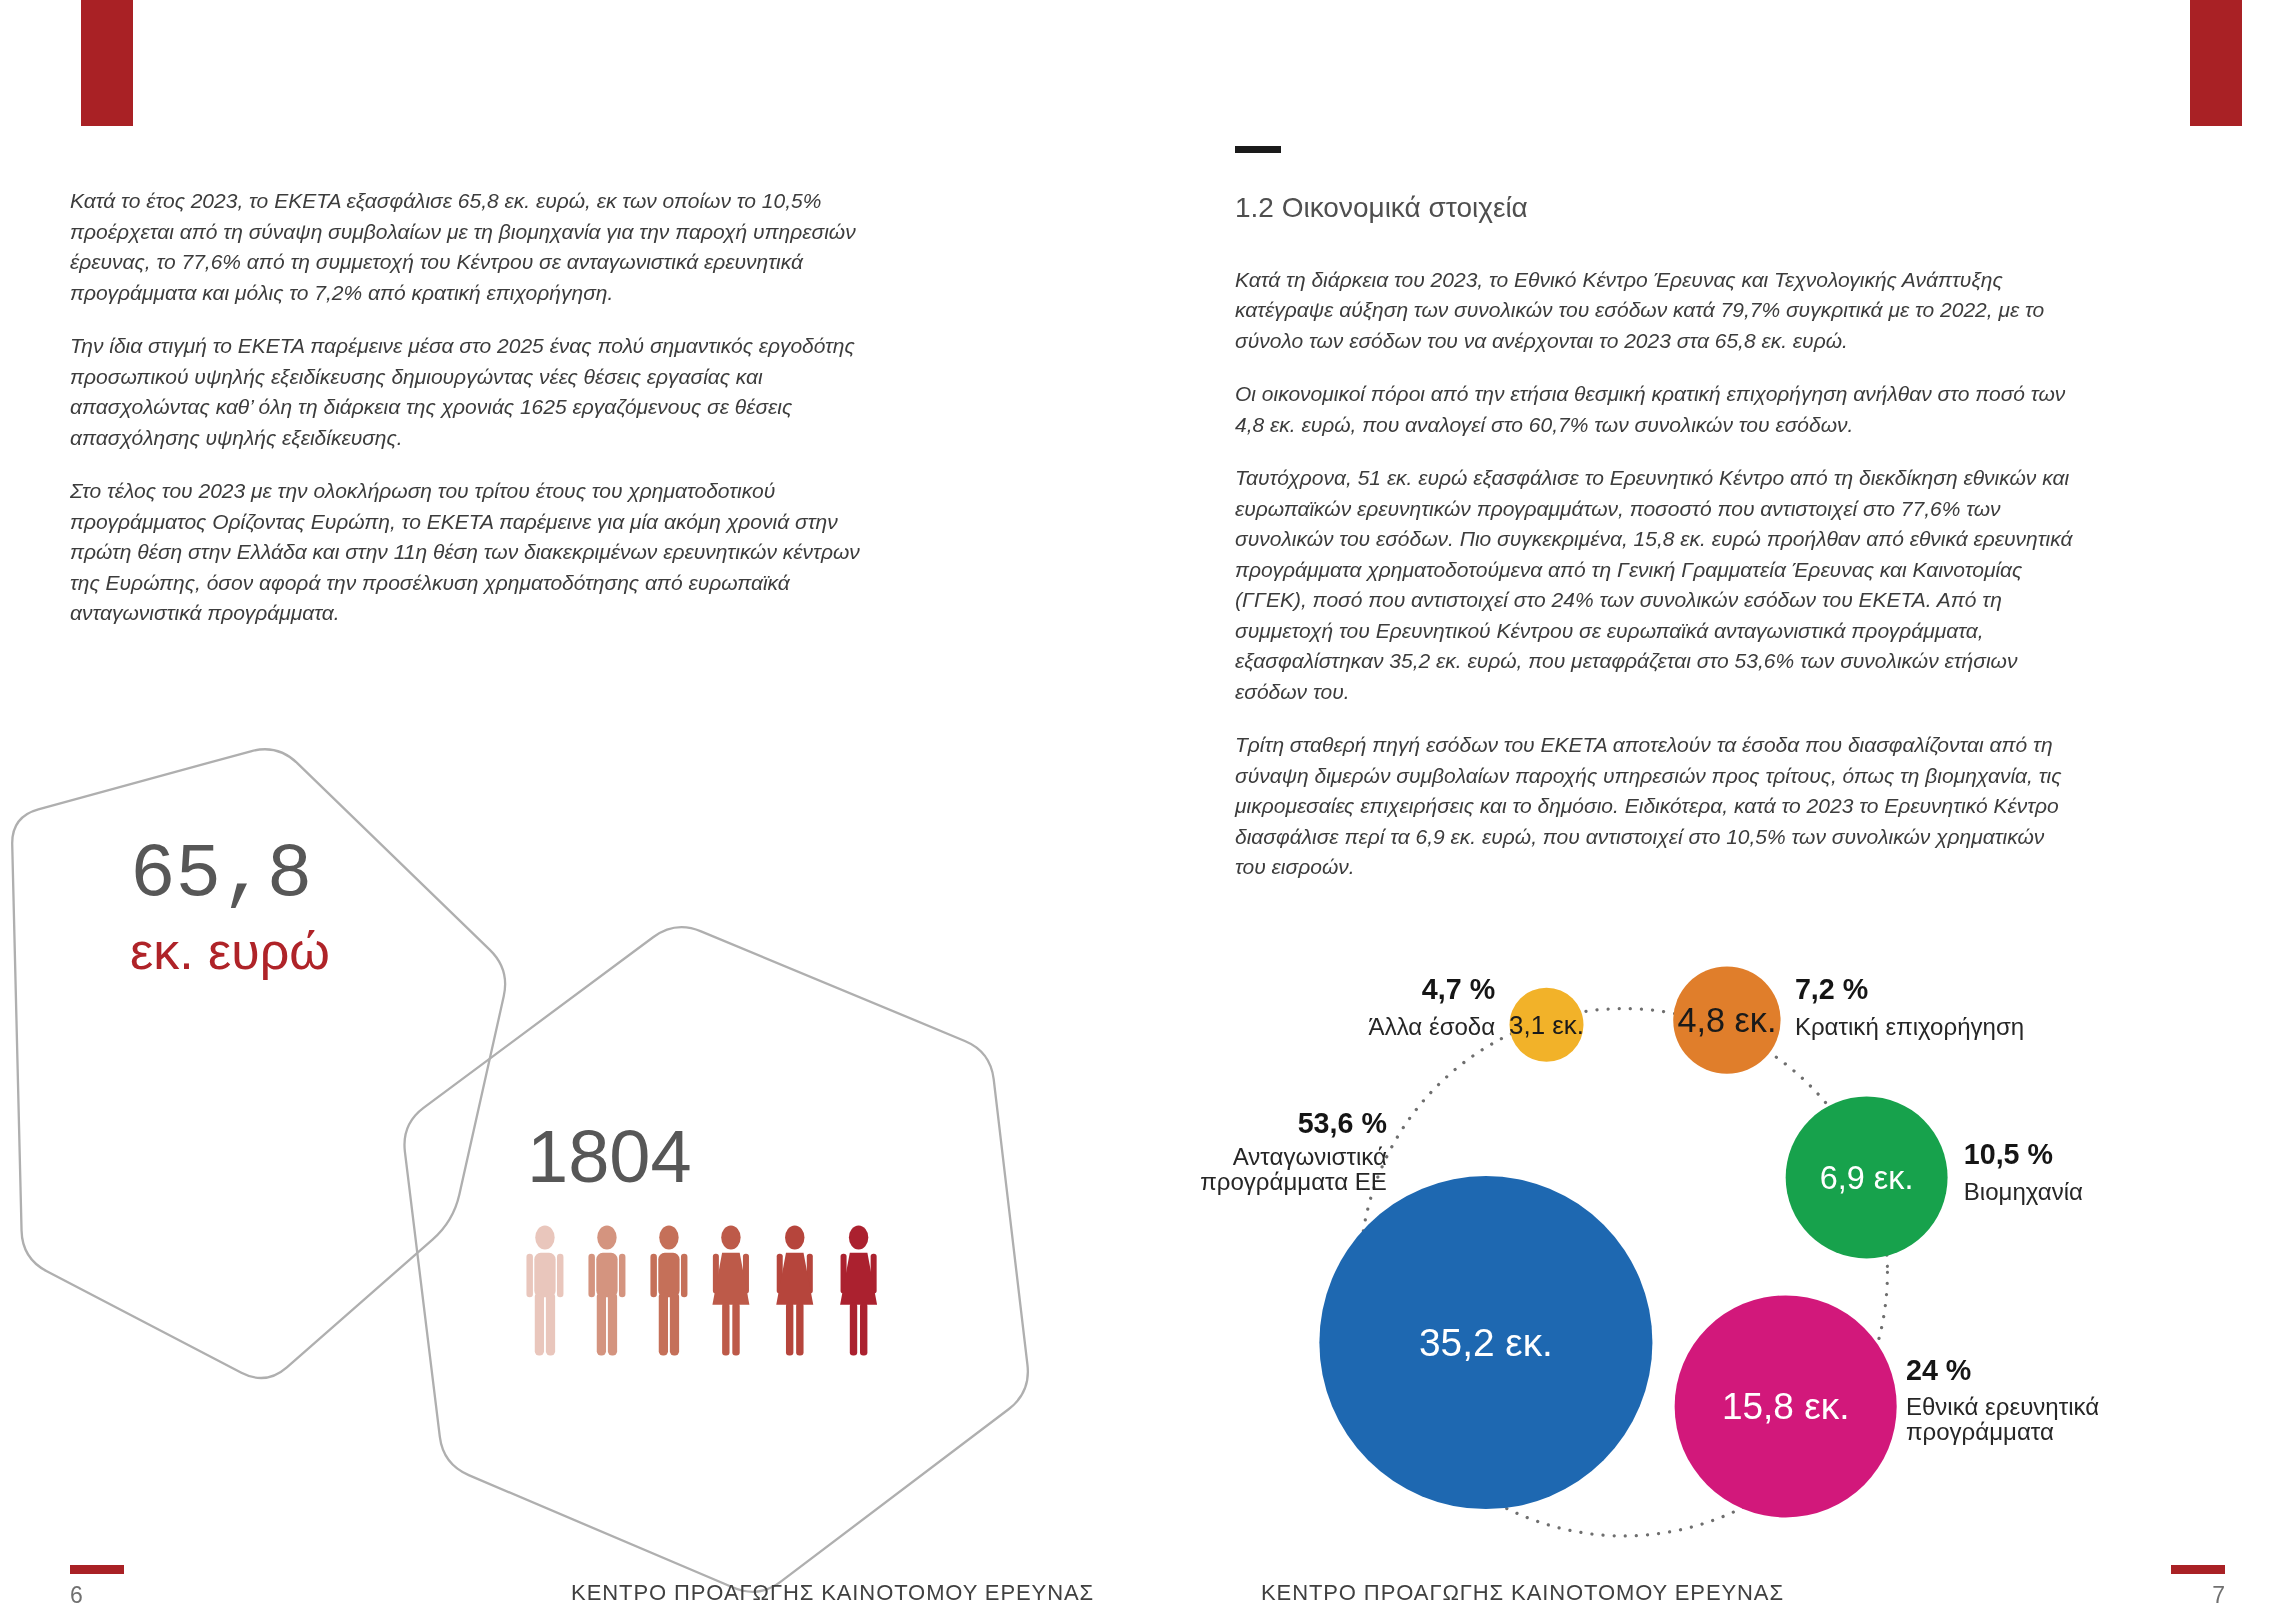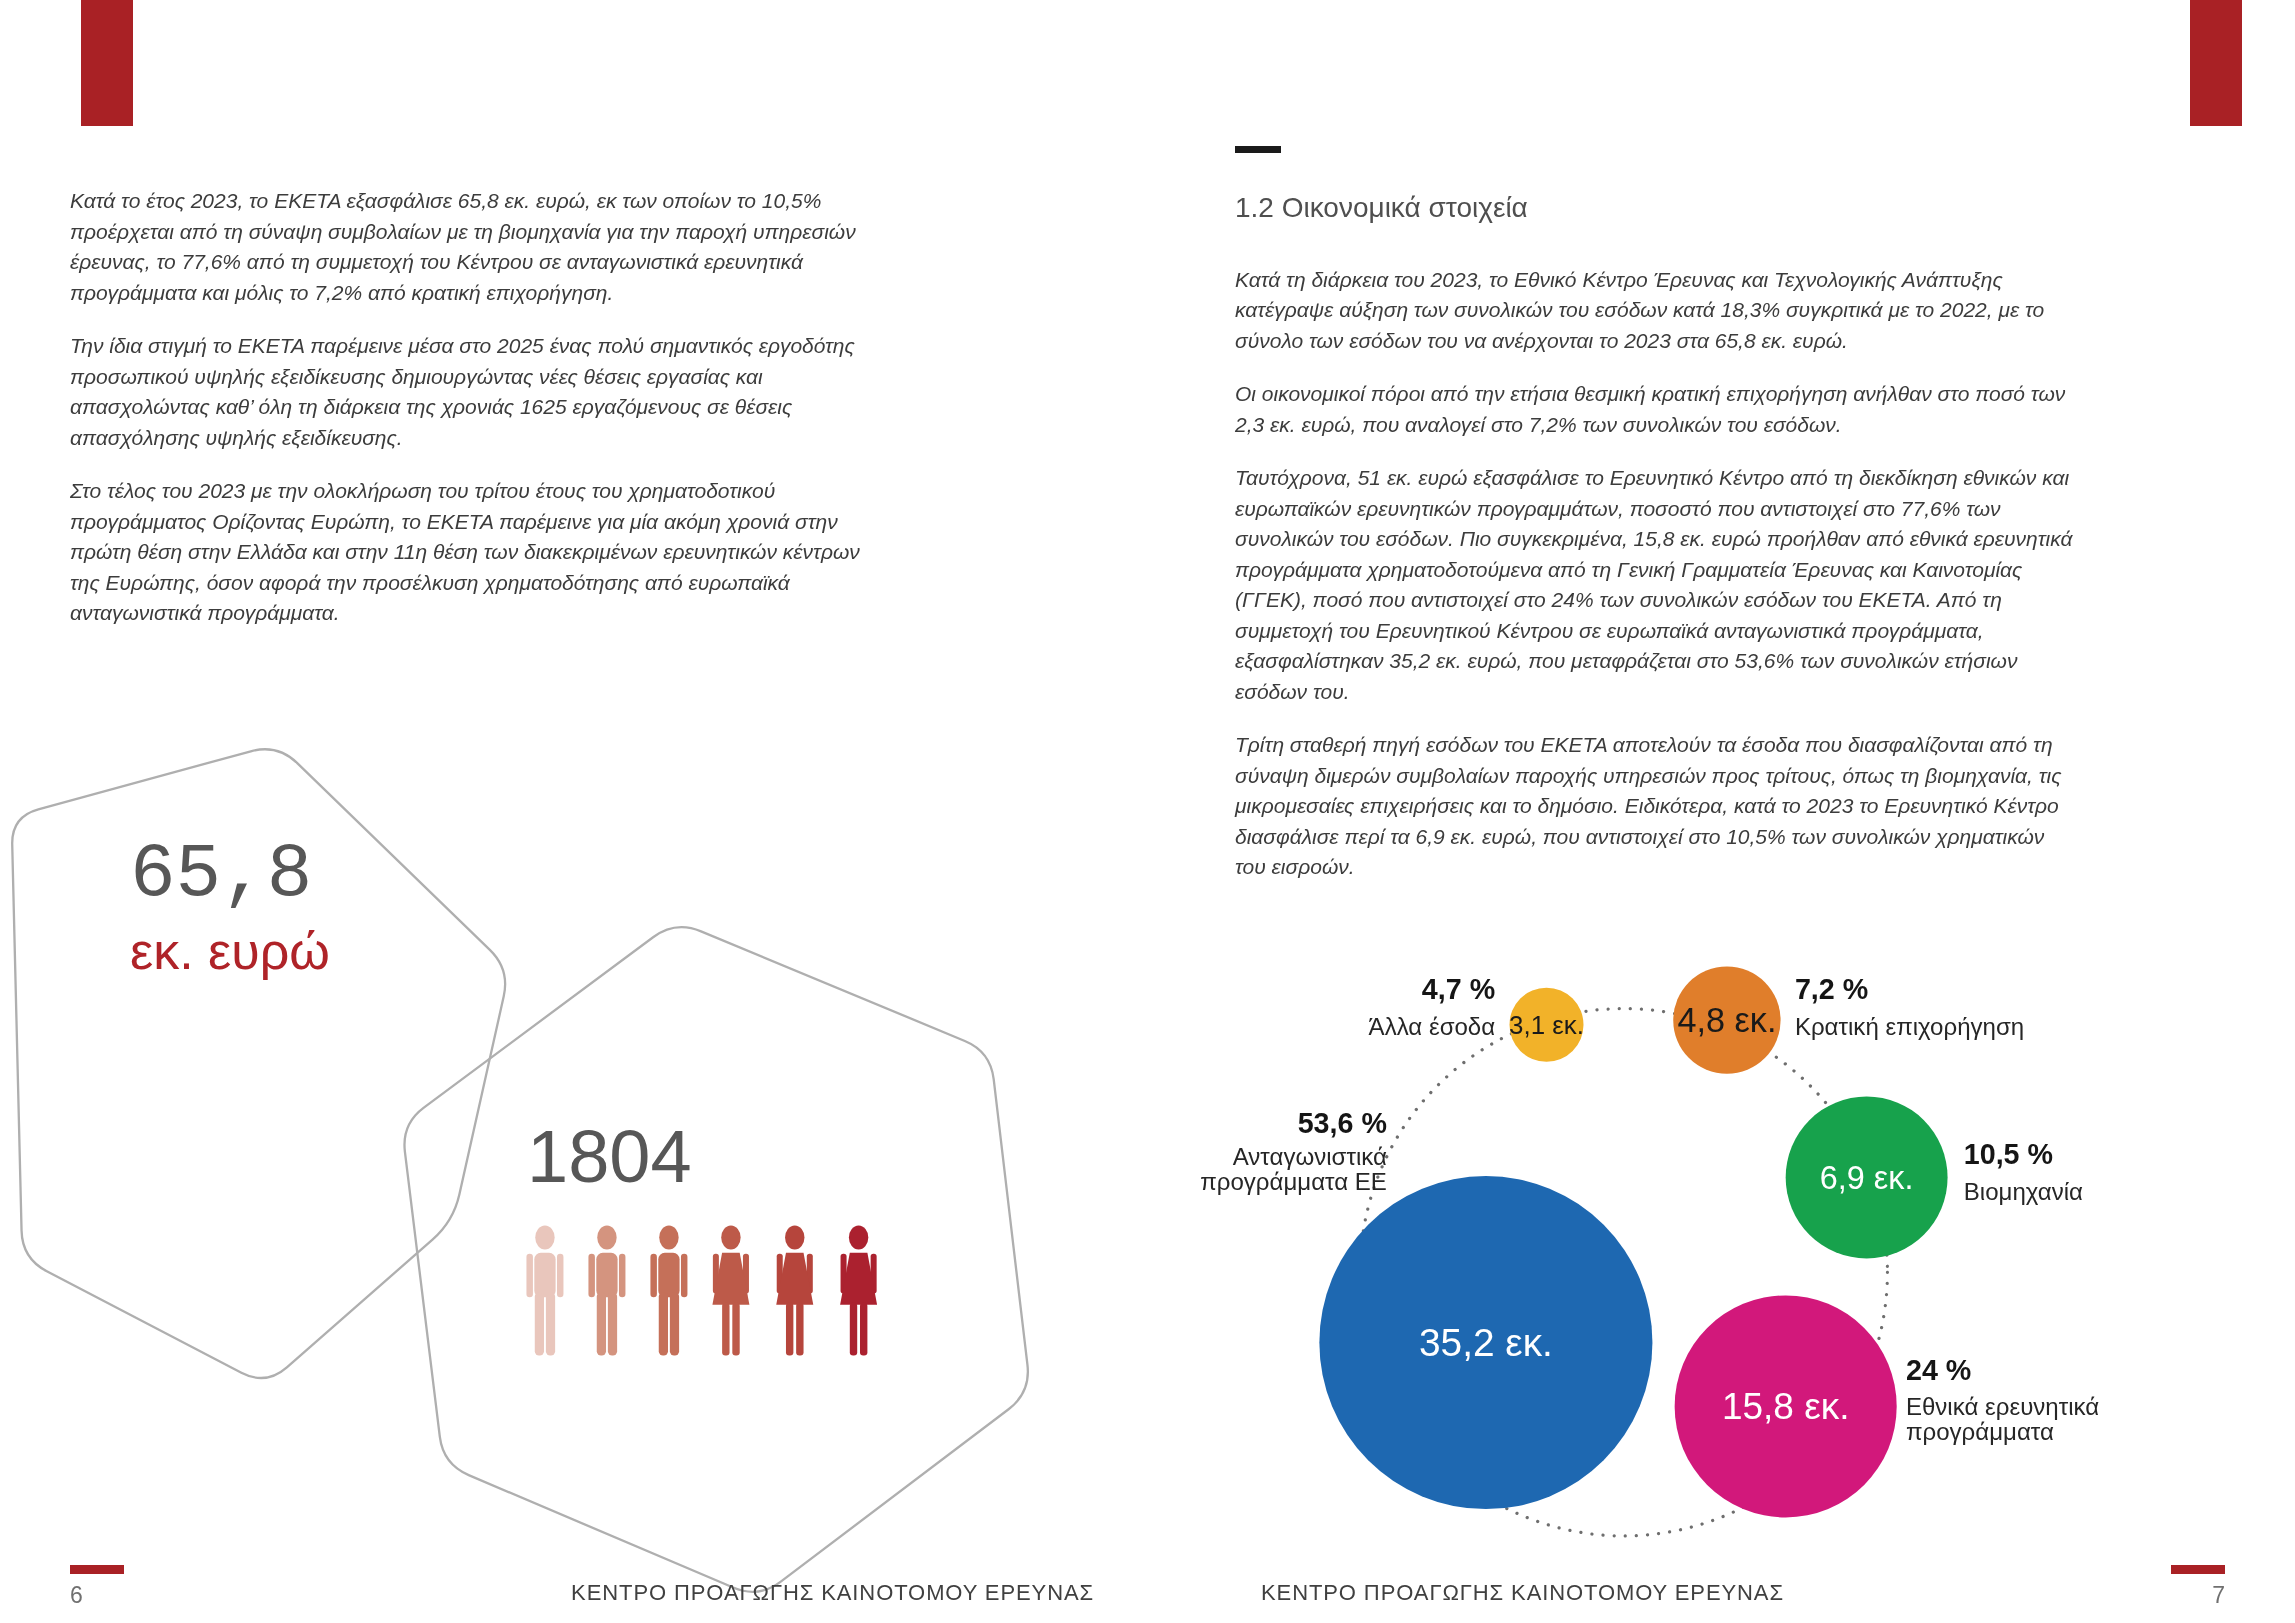--- a/index.html
+++ b/index.html
@@ -128,22 +128,22 @@
 
 <div id="col-left" class="col">
   <p>Κατά το έτος 2023, το ΕΚΕΤΑ εξασφάλισε 65,8 εκ. ευρώ, εκ των οποίων το 10,5% προέρχεται από τη σύναψη συμβολαίων με τη βιομηχανία για την παροχή υπηρεσιών έρευνας, το 77,6% από τη συμμετοχή του Κέντρου σε ανταγωνιστικά ερευνητικά προγράμματα και μόλις το 7,2% από κρατική επιχορήγηση.</p>
   <p>Την ίδια στιγμή το ΕΚΕΤΑ παρέμεινε μέσα στο 2025 ένας πολύ σημαντικός εργοδότης προσωπικού υψηλής εξειδίκευσης δημιουργώντας νέες θέσεις εργασίας και απασχολώντας καθ’ όλη τη διάρκεια της χρονιάς 1625  εργαζόμενους σε θέσεις απασχόλησης υψηλής εξειδίκευσης.</p>
   <p>Στο τέλος του 2023 με την ολοκλήρωση του τρίτου έτους του χρηματοδοτικού προγράμματος Ορίζοντας Ευρώπη, το ΕΚΕΤΑ παρέμεινε για μία ακόμη χρονιά στην πρώτη θέση στην Ελλάδα και στην 11η θέση των διακεκριμένων ερευνητικών κέντρων της Ευρώπης, όσον αφορά την προσέλκυση χρηματοδότησης από ευρωπαϊκά ανταγωνιστικά προγράμματα.</p>
 </div>
 
 <div id="section-dash"></div>
 <div id="col-right" class="col">
   <h2 id="section-heading">1.2 Οικονομικά στοιχεία</h2>
-  <p>Κατά τη διάρκεια του 2023, το Εθνικό Κέντρο Έρευνας και Τεχνολογικής Ανάπτυξης κατέγραψε αύξηση των συνολικών του εσόδων κατά 18,3%  συγκριτικά με το 2022,  με το σύνολο των εσόδων του να ανέρχονται το 2023 στα 65,8 εκ. ευρώ.</p>
-  <p>Οι οικονομικοί πόροι από την ετήσια θεσμική κρατική επιχορήγηση ανήλθαν στο ποσό των 2,3 εκ. ευρώ, που αναλογεί στο 7,2% των συνολικών του εσόδων.</p>
+  <p>Κατά τη διάρκεια του 2023, το Εθνικό Κέντρο Έρευνας και Τεχνολογικής Ανάπτυξης κατέγραψε αύξηση των συνολικών του εσόδων κατά 79,7%  συγκριτικά με το 2022,  με το σύνολο των εσόδων του να ανέρχονται το 2023 στα 65,8 εκ. ευρώ.</p>
+  <p>Οι οικονομικοί πόροι από την ετήσια θεσμική κρατική επιχορήγηση ανήλθαν στο ποσό των 4,8 εκ. ευρώ, που αναλογεί στο 60,7% των συνολικών του εσόδων.</p>
   <p>Ταυτόχρονα, 51 εκ. ευρώ εξασφάλισε το Ερευνητικό Κέντρο από τη διεκδίκηση εθνικών και ευρωπαϊκών ερευνητικών προγραμμάτων, ποσοστό που αντιστοιχεί στο 77,6% των συνολικών του εσόδων. Πιο συγκεκριμένα, 15,8 εκ. ευρώ προήλθαν από εθνικά ερευνητικά προγράμματα χρηματοδοτούμενα από τη Γενική Γραμματεία Έρευνας και Καινοτομίας (ΓΓΕΚ), ποσό που αντιστοιχεί στο 24% των συνολικών εσόδων του ΕΚΕΤΑ. Από τη συμμετοχή του Ερευνητικού Κέντρου σε ευρωπαϊκά ανταγωνιστικά προγράμματα, εξασφαλίστηκαν 35,2 εκ. ευρώ, που μεταφράζεται στο 53,6% των συνολικών ετήσιων εσόδων του.</p>
   <p>Τρίτη σταθερή πηγή εσόδων του ΕΚΕΤΑ αποτελούν τα έσοδα που διασφαλίζονται από τη σύναψη διμερών συμβολαίων παροχής υπηρεσιών προς τρίτους, όπως τη βιομηχανία, τις μικρομεσαίες επιχειρήσεις και το δημόσιο. Ειδικότερα, κατά το 2023 το Ερευνητικό Κέντρο διασφάλισε περί τα 6,9 εκ. ευρώ, που αντιστοιχεί στο 10,5% των συνολικών χρηματικών του εισροών.</p>
 </div>
 
 <div id="footer-bar-left" class="footer-bar"></div>
 <div id="page-num-left" class="page-num">6</div>
 <div id="footer-text-left" class="footer-text">ΚΕΝΤΡΟ ΠΡΟΑΓΩΓΗΣ ΚΑΙΝΟΤΟΜΟΥ ΕΡΕΥΝΑΣ</div>
 <div id="footer-text-right" class="footer-text">ΚΕΝΤΡΟ ΠΡΟΑΓΩΓΗΣ ΚΑΙΝΟΤΟΜΟΥ ΕΡΕΥΝΑΣ</div>
 <div id="footer-bar-right" class="footer-bar"></div>
 <div id="page-num-right" class="page-num">7</div>

